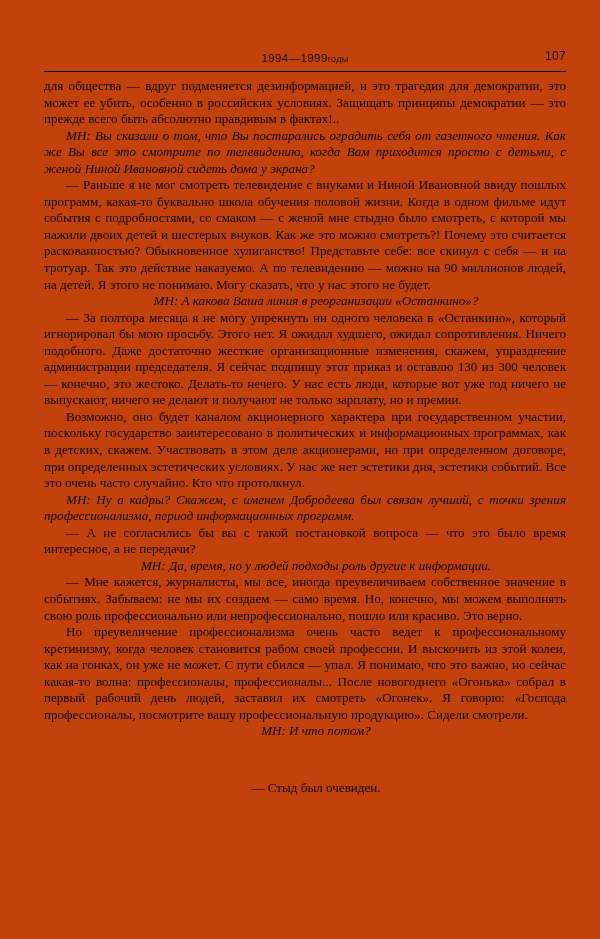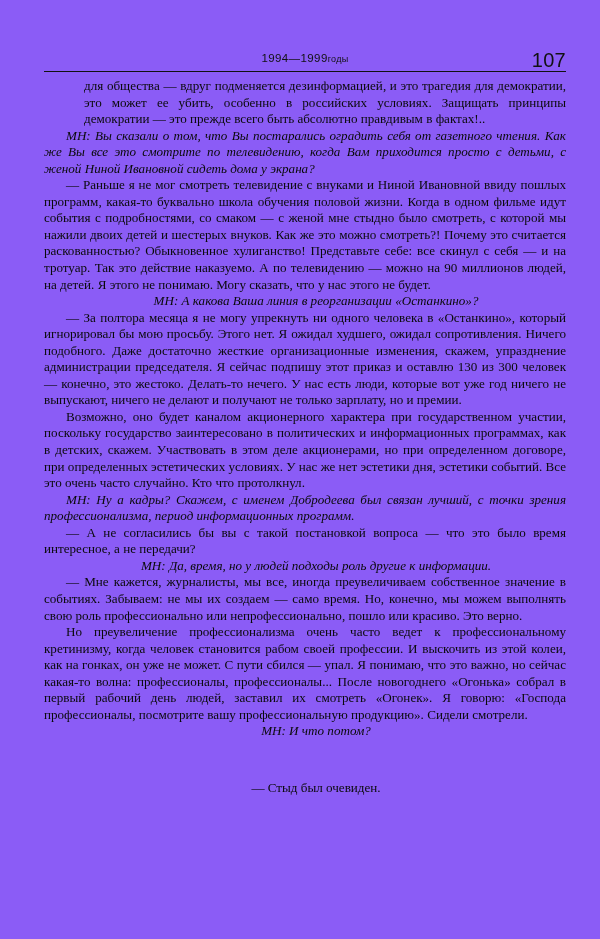--- a/index.html
+++ b/index.html
@@ -6,21 +6,21 @@
   html, body {
     margin: 0;
     padding: 0;
     background: #ffffff;
   }
 
   .page {
     position: relative;
     width: 600px;
     height: 939px;
-    background: #8b5cf6;
+    background: #c2410c;
     margin: 0 auto;
     overflow: hidden;
     box-sizing: border-box;
     font-family: "Liberation Serif", "DejaVu Serif", serif;
     color: #0a0a0a;
     -webkit-font-smoothing: antialiased;
   }
 
   
   .running-head {
@@ -51,21 +51,21 @@
   .running-head-title .rh-word {
     font-size: 9px;
     letter-spacing: 0.3px;
   }
 
   .page-number {
     position: absolute;
     right: 0;
     top: -3px;
     font-family: "Liberation Sans", "DejaVu Sans", sans-serif;
-    font-size: 20px;
+    font-size: 12px;
     letter-spacing: 0.3px;
     color: #111;
   }
 
   .head-rule {
     position: absolute;
     left: 44px;
     right: 34px;
     top: 71px;
     height: 0;
@@ -86,21 +86,20 @@
   }
 
   .textblock p {
     margin: 0;
     text-indent: 22px;
     text-align: justify;
   }
 
   .textblock p.cont {
     text-indent: 0;
-    margin-left: 40px;
   }
 
   .textblock p.q {
     font-style: italic;
   }
 
   .textblock p:last-child {
     text-align: left;
     margin-top: 40px;
   }

